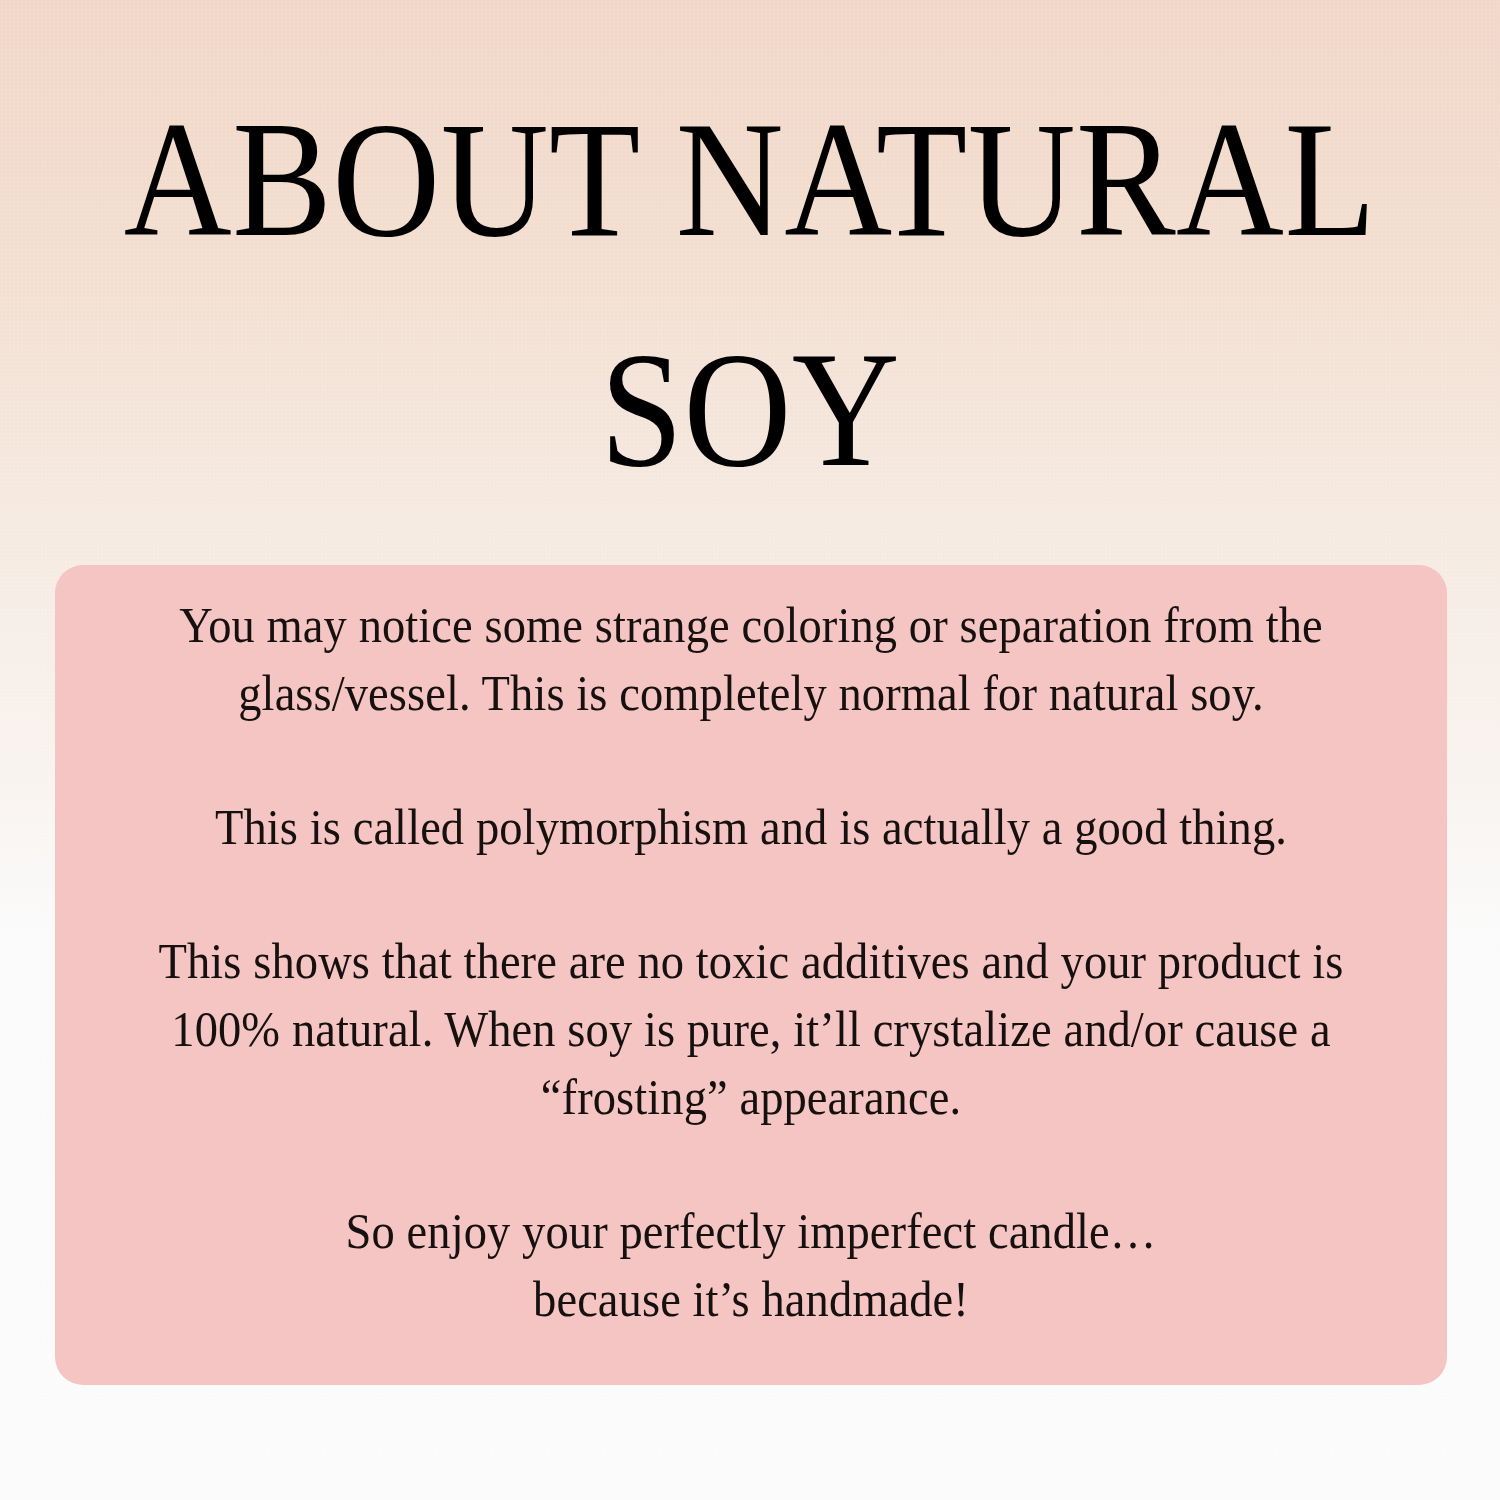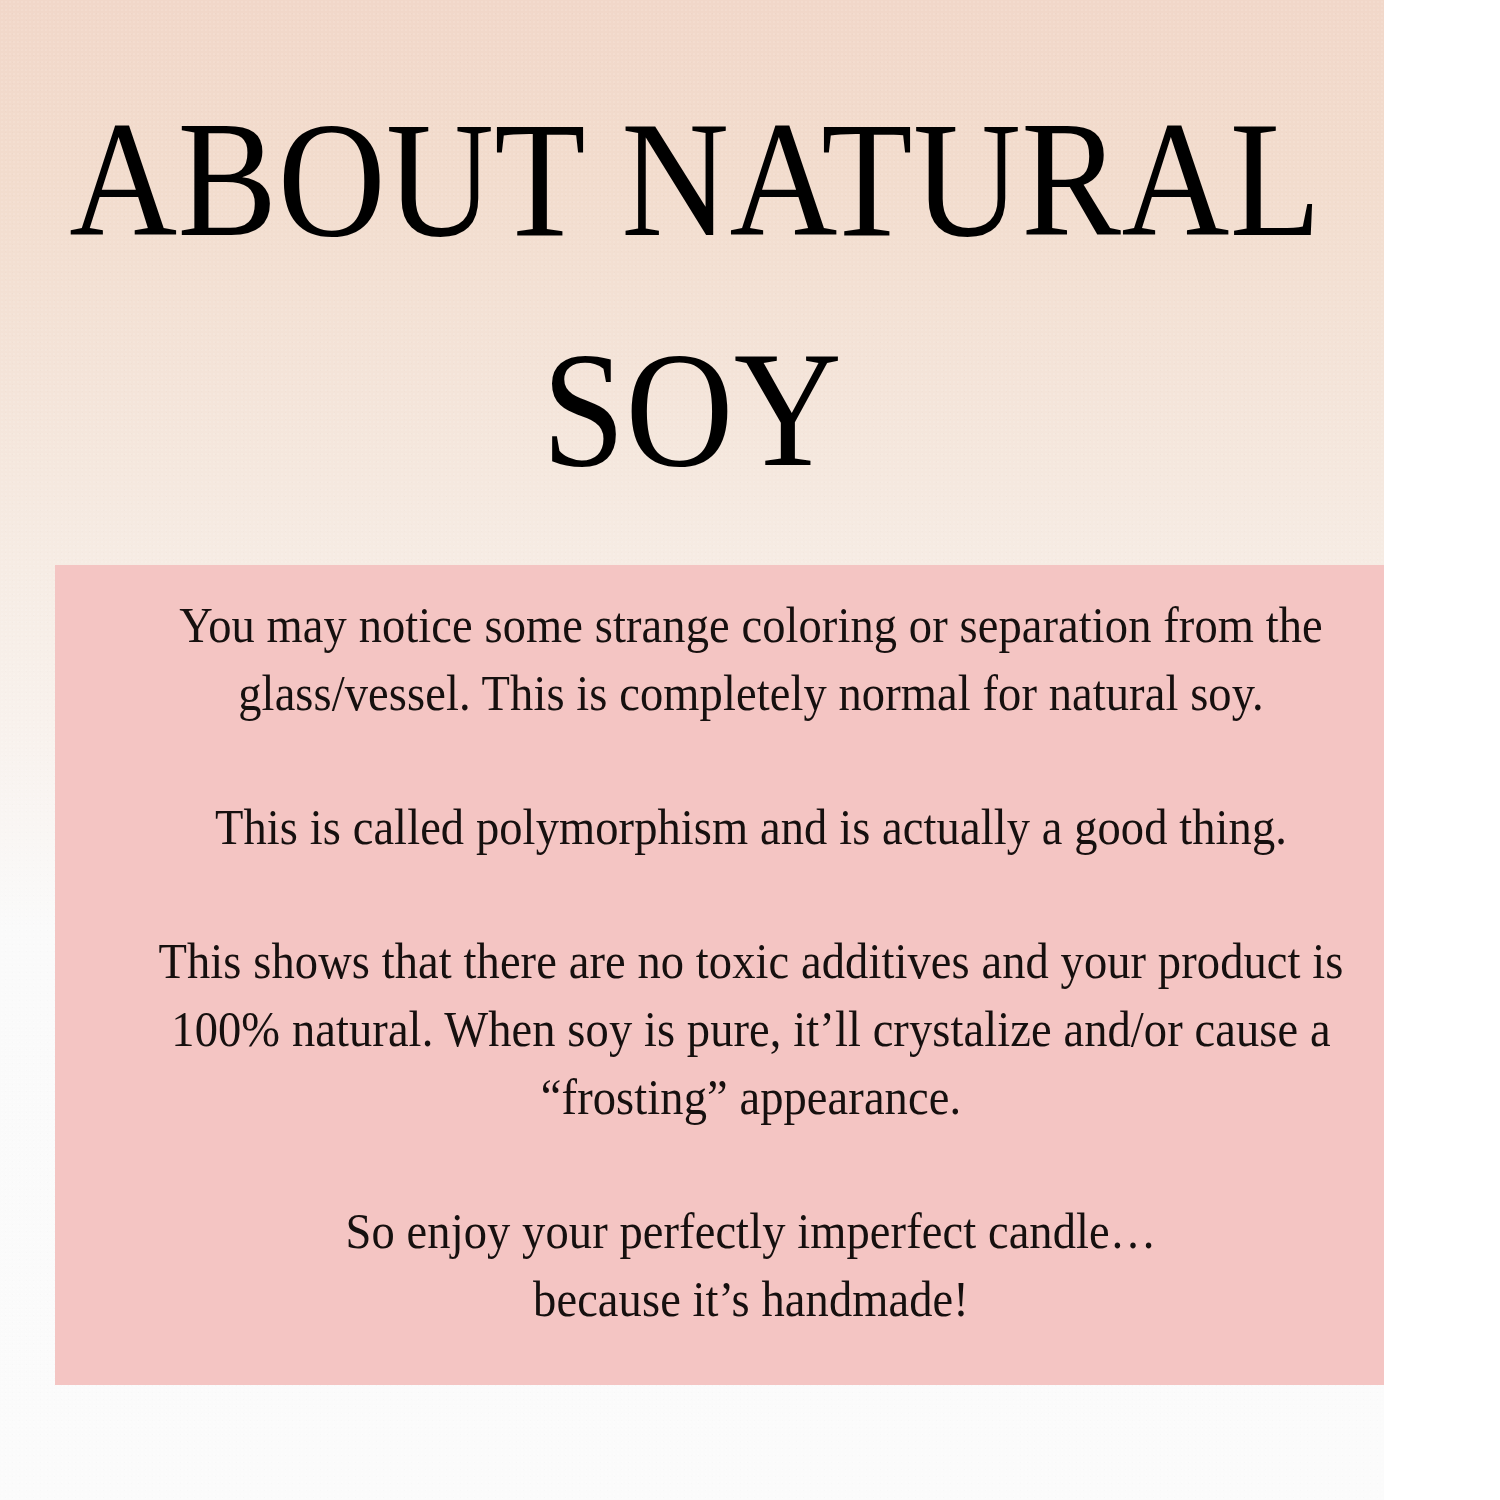--- a/index.html
+++ b/index.html
@@ -9,21 +9,21 @@
 
   body {
     width: 1500px;
     height: 1500px;
     overflow: hidden;
     font-family: "Liberation Sans", sans-serif;
   }
 
   #poster {
     position: relative;
-    width: 1384px;
+    width: 1500px;
     height: 1500px;
     box-sizing: border-box;
     background:
       linear-gradient(to bottom,
         #f1d7c9 0%,
         #f2dccd 12%,
         #f4e4d9 26%,
         #f6ece4 38%,
         #f8f1ec 48%,
         #fafafa 62%,
@@ -71,20 +71,21 @@
   }
 
   
   #body-panel {
     position: absolute;
     left: 55px;
     top: 565px;
     width: 1392px;
     height: 820px;
     background: #f4c5c3;
+    border-radius: 28px;
   }
 
   #body-panel-inner {
     position: absolute;
     left: 40px;
     right: 40px;
     top: 26px;
     text-align: center;
   }
 

